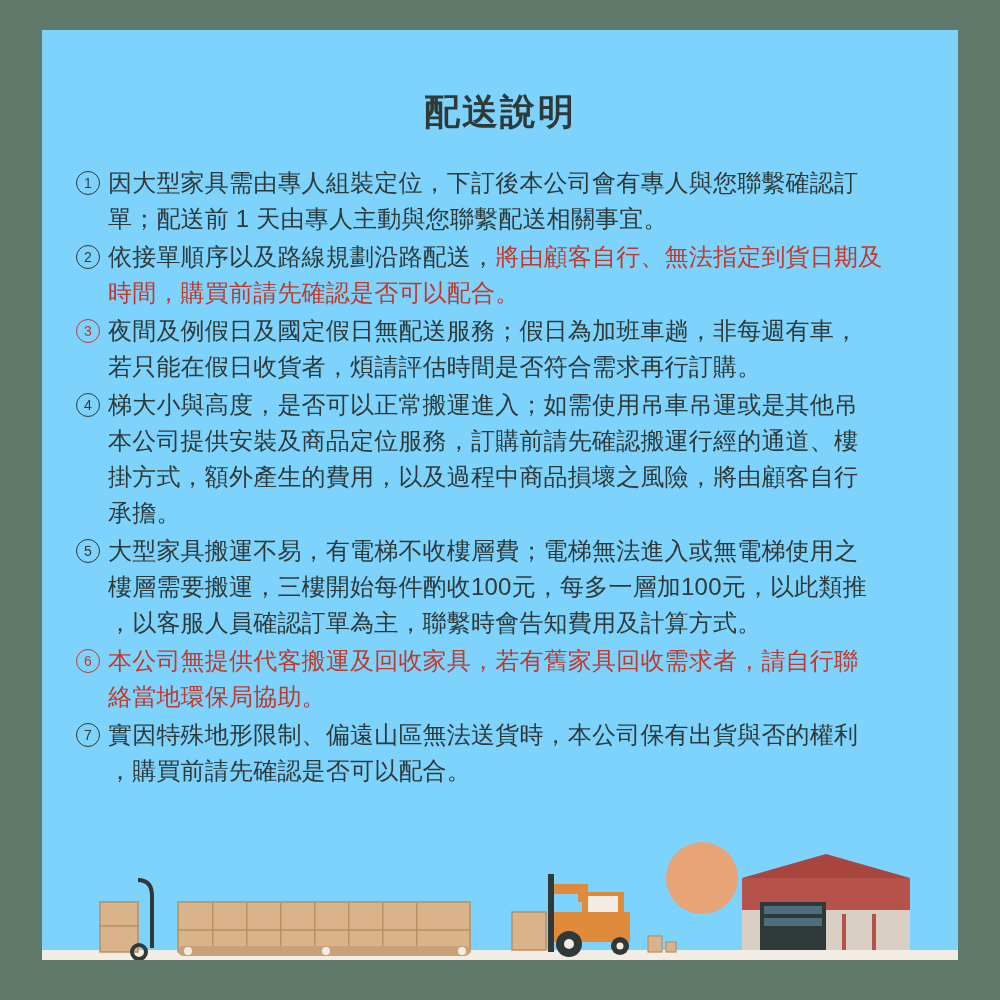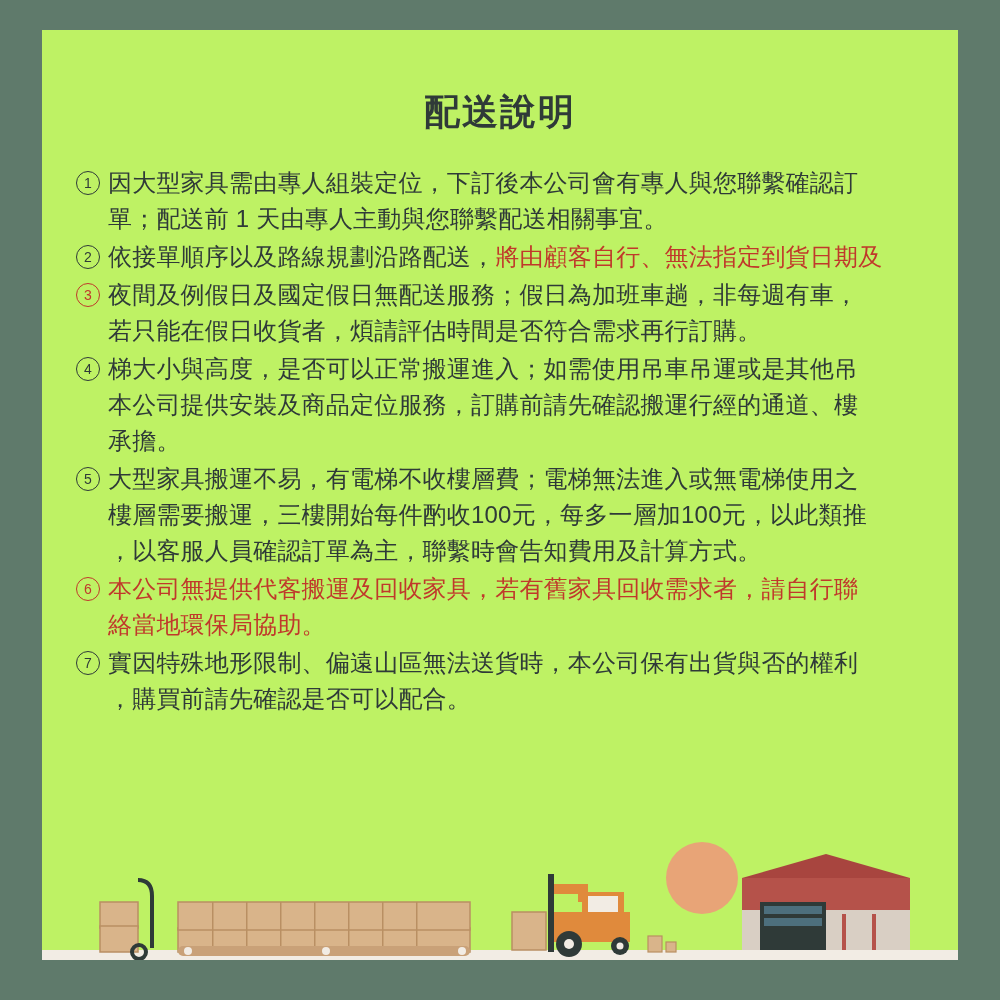--- a/index.html
+++ b/index.html
@@ -12,21 +12,21 @@
     background: #5f7a6b;
     font-family: "Liberation Sans", sans-serif;
     overflow: hidden;
   }
   #page {
     position: absolute;
     left: 42px;
     top: 30px;
     width: 916px;
     height: 930px;
-    background: #bef264;
+    background: #7dd3fc;
     overflow: hidden;
   }
   #title {
     text-align: center;
     font-size: 36px;
     font-weight: bold;
     color: #2f3a38;
     letter-spacing: 2px;
     margin-top: 58px;
   }
@@ -87,34 +87,36 @@
         <div class="num">1</div>
         <div class="text">
           <div><span>因大型家具需由專人組裝定位，下訂後本公司會有專人與您聯繫確認訂</span></div>
           <div><span>單；配送前 1 天由專人主動與您聯繫配送相關事宜。</span></div>
         </div>
       </div>
       <div class="item">
         <div class="num">2</div>
         <div class="text">
           <div><span>依接單順序以及路線規劃沿路配送，</span><span class="red">將由顧客自行、無法指定到貨日期及</span></div>
+          <div><span class="red">時間，購買前請先確認是否可以配合。</span></div>
         </div>
       </div>
       <div class="item">
         <div class="num red">3</div>
         <div class="text">
           <div><span>夜間及例假日及國定假日無配送服務；假日為加班車趟，非每週有車，</span></div>
           <div><span>若只能在假日收貨者，煩請評估時間是否符合需求再行訂購。</span></div>
         </div>
       </div>
       <div class="item">
         <div class="num">4</div>
         <div class="text">
           <div><span>梯大小與高度，是否可以正常搬運進入；如需使用吊車吊運或是其他吊</span></div>
           <div><span>本公司提供安裝及商品定位服務，訂購前請先確認搬運行經的通道、樓</span></div>
+          <div><span>掛方式，額外產生的費用，以及過程中商品損壞之風險，將由顧客自行</span></div>
           <div><span>承擔。</span></div>
         </div>
       </div>
       <div class="item">
         <div class="num">5</div>
         <div class="text">
           <div><span>大型家具搬運不易，有電梯不收樓層費；電梯無法進入或無電梯使用之</span></div>
           <div><span>樓層需要搬運，三樓開始每件酌收100元，每多一層加100元，以此類推</span></div>
           <div><span>，以客服人員確認訂單為主，聯繫時會告知費用及計算方式。</span></div>
         </div>

